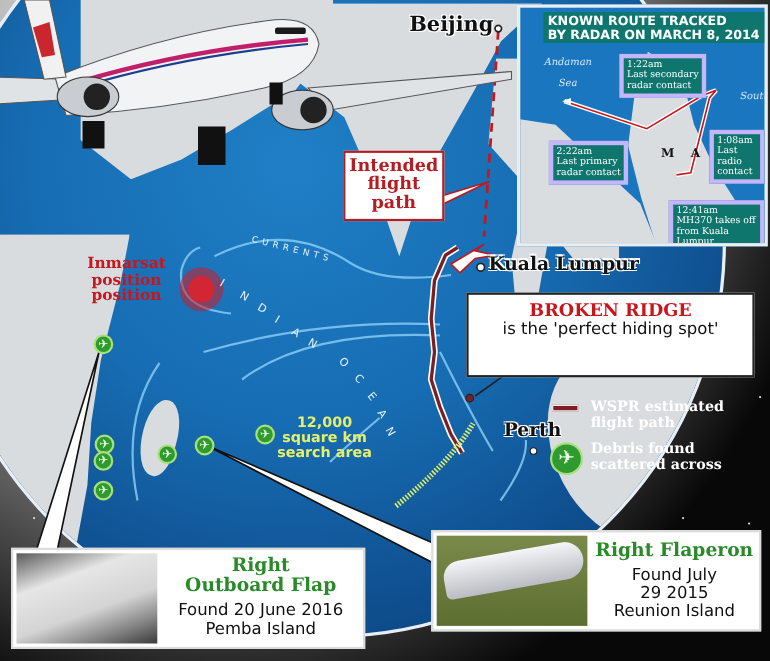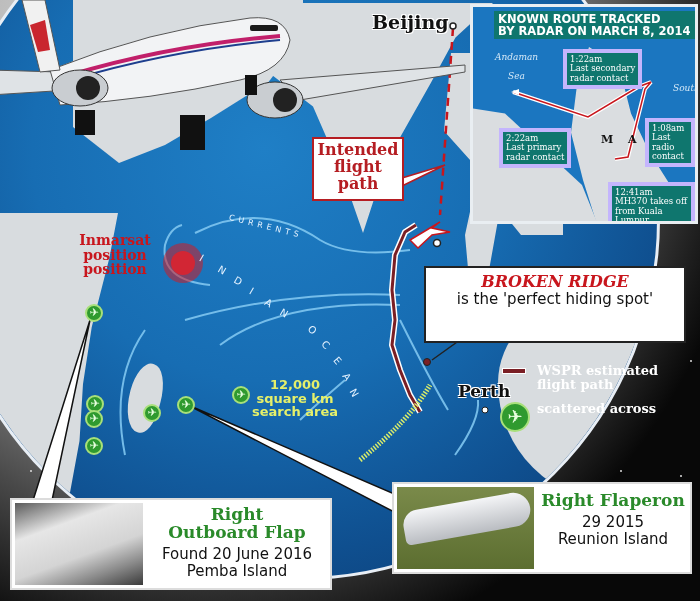--- a/index.html
+++ b/index.html
@@ -15,21 +15,21 @@
   svg.over { position:absolute; left:0; top:0; }
   .lbl { position:absolute; font-weight:bold; line-height:1.05; }
   .city { color:#111; font-size:19px; text-shadow:1px 1px 0 #fff,-1px -1px 0 #fff,1px -1px 0 #fff,-1px 1px 0 #fff; font-weight:bold; }
   .callout-red { position:absolute; background:#fff; border:2px solid #b51d22; color:#b51d22; font-weight:bold; text-align:center; }
   .inset { position:absolute; left:470px; top:4px; width:228px; height:220px; border:3px solid #e9eef2; background:#1b76c0; overflow:hidden; }
   .inset .land { background:#dadde0; }
   .inset-title { position:absolute; left:4px; top:4px; background:#0f766e; color:#fff; font-family:"DejaVu Sans", sans-serif; font-weight:bold; font-size:11.5px; line-height:1.05; padding:2px 4px;margin-left:17px; }
   .tag { position:absolute; background:#0f766e; color:#fff; font-size:8.5px; line-height:1.1; padding:2px 3px; border:4px solid #c4b5fd; }
   .sea { position:absolute; color:#d4e8f7; font-style:italic; font-size:9px; }
   .broken { position:absolute; left:424px; top:266px; width:262px; height:77px; background:#fff; border:2px solid #222; text-align:center; }
-  .broken .t { color:#c8161d; font-weight:bold; font-size:16px; font-family:"DejaVu Serif", serif; margin-top:4px;font-style:italic; }
+  .broken .t { color:#c8161d; font-weight:bold; font-size:16px; font-family:"DejaVu Serif", serif; margin-top:4px; }
   .broken .d { color:#111; font-size:15px; font-family:"DejaVu Sans", sans-serif; line-height:1.1; }
   .legend { position:absolute; color:#fff; font-weight:bold; font-size:13px; line-height:1.05; }
   .plane { position:absolute; width:18px; height:18px; border-radius:50%; background:#2f9a2f; border:2px solid #a8e07a; color:#e8ffe0; font-size:11px; line-height:14px; text-align:center; font-family:"DejaVu Sans", sans-serif; }
   .plane.big { width:30px; height:30px; font-size:18px; line-height:26px; }
   .card { position:absolute; background:#fff; border:2px solid #dcdcdc; }
   .photo { position:absolute; }
   .card .ttl { position:absolute; text-align:center; color:#2a8a2a; font-weight:bold; font-size:17px; line-height:1.05; }
   .card .sub { position:absolute; text-align:center; color:#111; font-family:"DejaVu Sans", sans-serif; font-size:15px; line-height:1.1; }
   .ocean-lbl { position:absolute; color:#e4f2ff; font-family:"DejaVu Sans", sans-serif; font-size:10px; letter-spacing:2px; }
   .search { position:absolute; left:252px; top:378px; color:#e5f06a; font-family:"DejaVu Sans", sans-serif; font-weight:bold; font-size:13px; text-align:center; line-height:1.05; }
@@ -140,20 +140,21 @@
   <div class="ocean-lbl" style="left:250px;top:286px;transform:rotate(30deg);">I</div>
   <div class="ocean-lbl" style="left:265px;top:298px;transform:rotate(30deg);">A</div>
   <div class="ocean-lbl" style="left:280px;top:308px;transform:rotate(30deg);">N</div>
   <div class="ocean-lbl" style="left:308px;top:325px;transform:rotate(40deg);">O</div>
   <div class="ocean-lbl" style="left:322px;top:340px;transform:rotate(45deg);">C</div>
   <div class="ocean-lbl" style="left:334px;top:356px;transform:rotate(50deg);">E</div>
   <div class="ocean-lbl" style="left:343px;top:372px;transform:rotate(55deg);">A</div>
   <div class="ocean-lbl" style="left:350px;top:388px;transform:rotate(60deg);">N</div>
   <div class="ocean-lbl" style="left:228px;top:222px;font-size:8px;letter-spacing:4px;transform:rotate(14deg);">CURRENTS</div>
 
+  <div class="lbl city" style="left:444px;top:232px;font-size:17px;">Kuala Lumpur</div>
 
   <div class="inset">
     <div class="land" style="left:80px;top:40px;width:120px;height:190px;clip-path:polygon(30% 0,55% 10%,65% 35%,80% 55%,100% 75%,100% 100%,40% 100%,25% 70%,15% 45%,20% 20%);"></div>
     <div class="land" style="left:-10px;top:100px;width:140px;height:130px;clip-path:polygon(0 0,30% 5%,60% 35%,85% 60%,100% 100%,0 100%);"></div>
     <svg width="228" height="220" style="position:absolute;left:0;top:0;">
       <path d="M40 85 L115 110 L165 80 L178 75 L172 82 L155 150 L142 152" stroke="#fff" stroke-width="4" fill="none"></path>
       <path d="M40 85 L115 110 L165 80 L178 75 L172 82 L155 150 L142 152" stroke="#c8161d" stroke-width="1.5" fill="none"></path>
       <path d="M38 85 L46 82 L46 88 Z" fill="#fff"></path>
     </svg>
     <div class="inset-title">
@@ -195,20 +196,21 @@
 
   <div class="lbl city" style="left:458px;top:383px;font-size:17px;">Perth</div>
 
   <div style="position:absolute;left:502px;top:368px;width:24px;height:6px;background:#7a1f25;border:1.5px solid #fff;"></div>
   <div class="legend" style="left:537px;top:364px;">
     <div>WSPR estimated</div>
     <div>flight path</div>
   </div>
   <div class="plane big" style="left:500px;top:402px;">✈</div>
   <div class="legend" style="left:537px;top:402px;">
+    <div>Debris found</div>
     <div>scattered across</div>
   </div>
 
   <div class="plane" style="left:85px;top:304px;">✈</div>
   <div class="plane" style="left:86px;top:395px;">✈</div>
   <div class="plane" style="left:85px;top:410px;">✈</div>
   <div class="plane" style="left:85px;top:437px;">✈</div>
   <div class="plane" style="left:143px;top:404px;">✈</div>
   <div class="plane" style="left:177px;top:396px;">✈</div>
   <div class="plane" style="left:232px;top:386px;">✈</div>
@@ -230,17 +232,18 @@
       <div>Pemba Island</div>
     </div>
   </div>
 
   <div class="card" style="left:392px;top:482px;width:300px;height:92px;">
     <div class="photo" style="left:3px;top:3px;width:137px;height:82px;background:linear-gradient(180deg,#7a8a4a 0%,#5c6e30 100%);">
       <div style="position:absolute;left:6px;top:14px;width:128px;height:34px;border-radius:18px 20px 20px 6px;background:linear-gradient(180deg,#f4f5f7,#b9bcc1);transform:rotate(-10deg);"></div>
     </div>
     <div class="ttl" style="left:143px;top:8px;width:152px;">Right Flaperon</div>
     <div class="sub" style="left:143px;top:30px;width:152px;">
+      <div>Found July</div>
       <div>29 2015</div>
       <div>Reunion Island</div>
     </div>
   </div>
 </div>
 
 </body></html>

